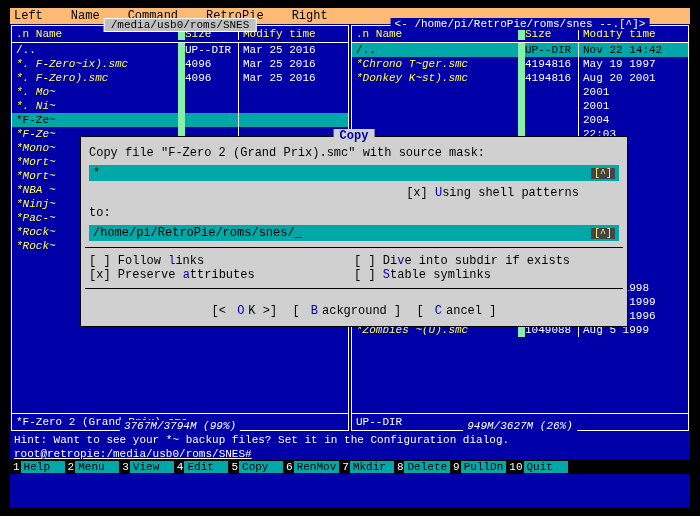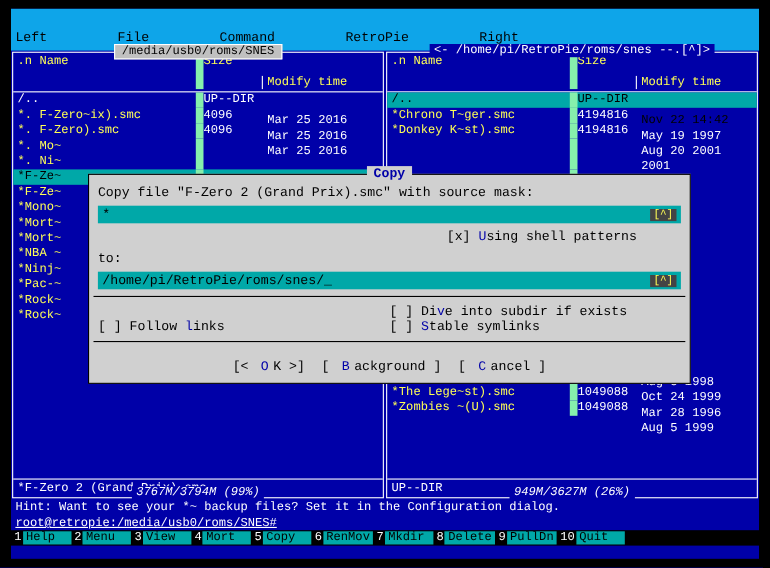--- a/index.html
+++ b/index.html
@@ -11,27 +11,26 @@
     color: #fff;
     overflow: hidden;
     position: relative;
   }
   .screen {
     position: absolute;
     top: 8px; left: 10px; right: 10px; bottom: 8px;
     background: #0000a8;
   }
   .menubar {
-    background: #0ea5e9;
+    background: #fdba74;
     color: #000;
     display: flex;
-    padding: 19px 4px;
+    padding: 1px 4px;
     height: 16px;
     line-height: 14px;
-    gap: 36px;
   }
   .menubar span { margin-right: 28px; }
   .panels {
     display: flex;
     height: 408px;
     position: relative;
   }
   .panel {
     flex: 1;
     border: 1px solid #fff;
@@ -57,30 +56,30 @@
   }
   .cols-header {
     display: flex;
     color: #ffff55;
     border-bottom: 1px solid #fff;
     padding: 2px 0;
     font-size: 11px;
   }
   .col-n { flex: 1; padding-left: 4px; }
   .col-s { width: 60px; text-align: left; padding-right: 4px; border-left: 7px solid #86efac; }
-  .col-m { width: 110px; padding-left: 4px; border-left: 1px solid #fff; margin-top: 19px; }
+  .col-m { width: 110px; padding-left: 4px; border-left: 1px solid #fff; }
   .row {
     display: flex;
     color: #fff;
     font-size: 11px;
     line-height: 14px;
     height: 14px;
   }
   .row .col-n { color: #fff; }
-  .row.fileitem .col-n { color: #ffff55; }
+  .row.fileitem .col-n { color: #ffff55; font-style: italic; }
   .row.updir .col-n { color: #fff; }
   .row .col-s, .row .col-m { color: #fff; }
   .row.hl { background: #00a8a8; color: #000; }
   .row.hl .col-n, .row.hl .col-s, .row.hl .col-m { color: #000; }
   .panel-footer {
     position: absolute;
     bottom: 0; left: 0; right: 0;
     border-top: 1px solid #fff;
     padding: 2px 4px;
     font-size: 11px;
@@ -156,21 +155,21 @@
   .fkey { display: flex; margin-right: 2px; }
   .fkey .num { color: #fff; background: #000; padding: 0 1px; }
   .fkey .lbl { background: #00a8a8; color: #000; padding: 0 3px; min-width: 44px; }
 </style>
 </head>
 <body>
 
 <div class="screen">
   <div class="menubar">
     <span>Left</span>
-    <span>File</span>
+    <span>Name</span>
     <span>Command</span>
     <span>RetroPie</span>
     <span>Right</span>
   </div>
 
   <div class="panels">
     <div class="panel panel-left">
       <div class="panel-title">/media/usb0/roms/SNES</div>
       <div class="cols-header">
         <div class="col-n">.n   Name</div>
@@ -392,20 +391,21 @@
       </div>
       <div class="dlg-line">to:</div>
       <div class="input-field">
         <span>/home/pi/RetroPie/roms/snes/_</span>
         <span class="histbtn">[^]</span>
       </div>
       <div class="dlg-sep"></div>
       <div class="dlg-checks">
         <div>
           <div>[ ] Follow <span class="hotkey">l</span>inks</div>
+          <div>[x] Preserve <span class="hotkey">a</span>ttributes</div>
         </div>
         <div>
           <div>[ ] Di<span class="hotkey">v</span>e into subdir if exists</div>
           <div>[ ] <span class="hotkey">S</span>table symlinks</div>
         </div>
       </div>
       <div class="dlg-sep"></div>
       <div class="dlg-buttons">
         <span>[&lt; <span class="hotkey">O</span>K &gt;]</span>
         <span>[ <span class="hotkey">B</span>ackground ]</span>
@@ -424,21 +424,21 @@
       <div class="fkey">
         <span class="num">2</span>
         <span class="lbl">Menu</span>
       </div>
       <div class="fkey">
         <span class="num">3</span>
         <span class="lbl">View</span>
       </div>
       <div class="fkey">
         <span class="num">4</span>
-        <span class="lbl">Mort</span>
+        <span class="lbl">Edit</span>
       </div>
       <div class="fkey">
         <span class="num">5</span>
         <span class="lbl">Copy</span>
       </div>
       <div class="fkey">
         <span class="num">6</span>
         <span class="lbl">RenMov</span>
       </div>
       <div class="fkey">

